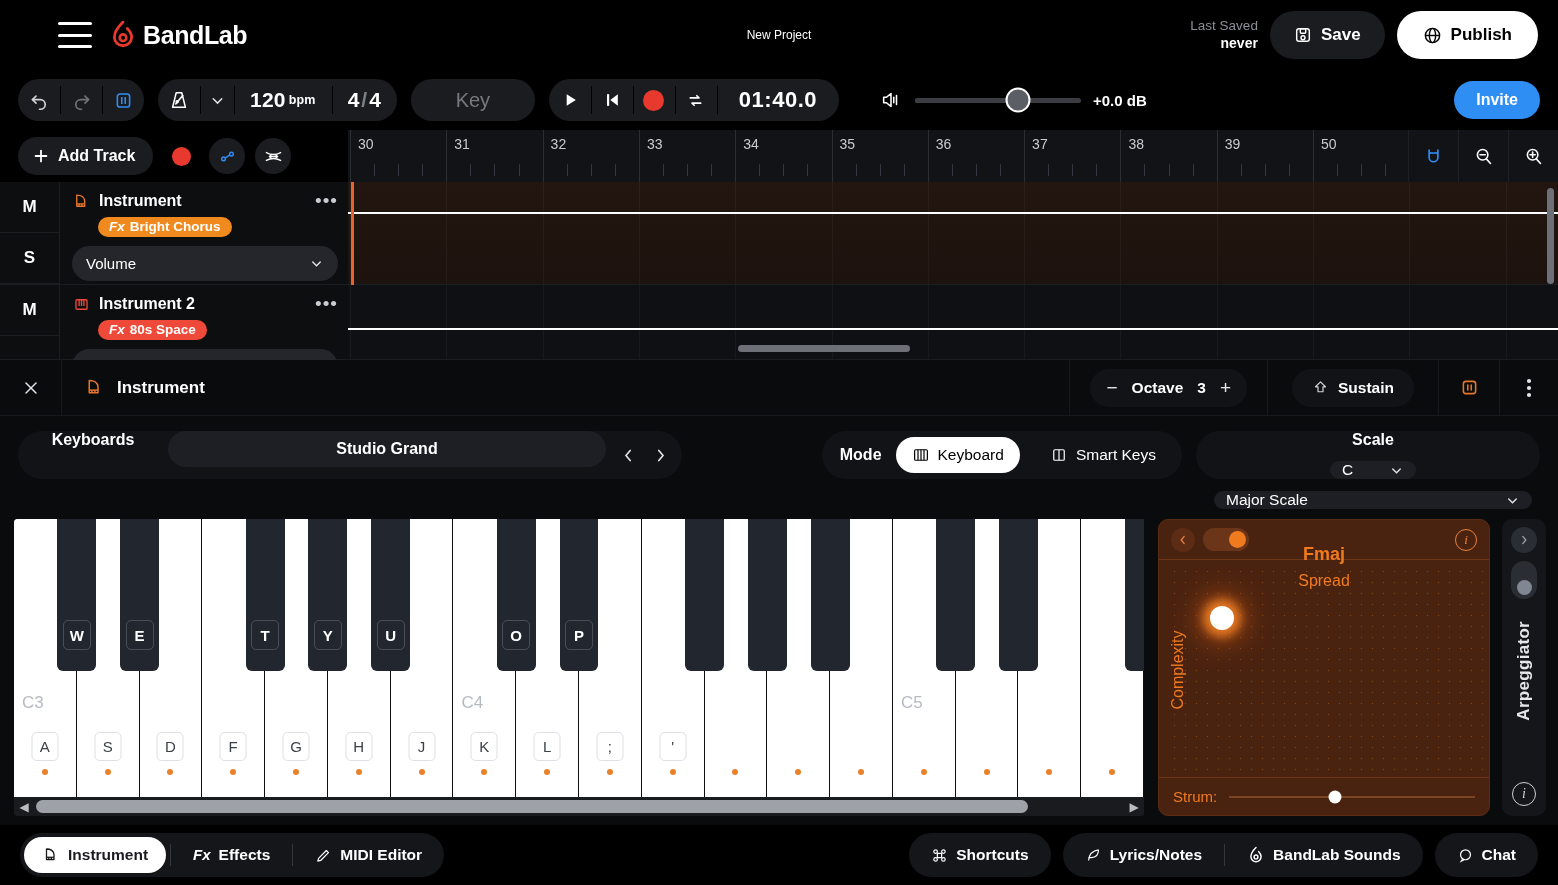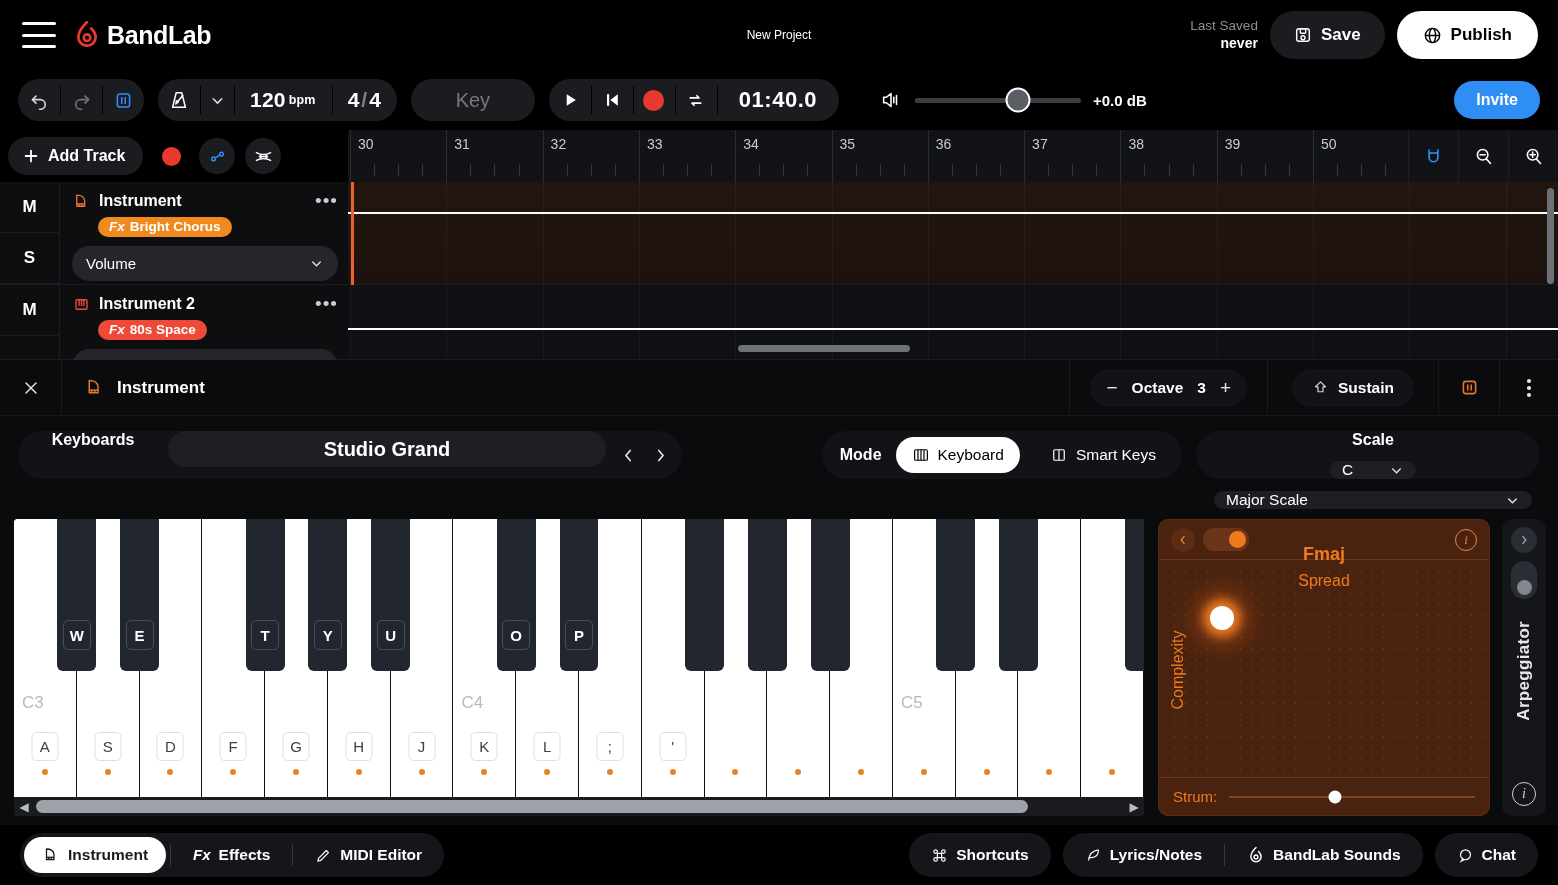--- a/index.html
+++ b/index.html
@@ -9,21 +9,21 @@
     background: #000;
     font-family: "Liberation Sans", sans-serif;
     color: #fff;
     overflow: hidden;
   }
   .app { position: relative; width: 1558px; height: 885px; background: #0a0a0b; }
 
   
   .topbar {
     position: absolute; left: 0; top: 0; width: 1558px; height: 70px;
-    background: #000; display: flex; align-items: center;
+    background: #000; display: flex; align-items: center; padding-left: 36px;
   }
   .hamburger { margin-left: 22px; width: 34px; height: 26px; display: flex;
     flex-direction: column; justify-content: space-between; cursor: pointer; }
   .hamburger i { display: block; height: 3px; background: #fff; border-radius: 2px; }
   .brand { display: flex; align-items: center; gap: 7px; margin-left: 18px; }
   .brand-mark { width: 26px; height: 28px; }
   .brand-name { font-size: 25px; font-weight: bold; letter-spacing: -0.4px; }
   .proj-title {
     position: absolute; left: 0; right: 0; text-align: center;
     font-size: 12px; font-weight: 400; pointer-events: none;
@@ -81,21 +81,21 @@
   .db { font-size: 15px; font-weight: bold; }
   .btn-invite {
     margin-left: auto; background: #2f8ef4; color: #fff; border: none; border-radius: 20px;
     height: 38px; padding: 0 22px; font-size: 16px; font-weight: bold; cursor: pointer;
   }
 
   
   .arrange { position: absolute; left: 0; top: 130px; width: 1558px; height: 230px; background: #0d0e10; }
   .track-head-bar {
     position: absolute; left: 0; top: 0; width: 348px; height: 52px; background: #000;
-    display: flex; align-items: center; padding-left: 8px; gap: 10px;
+    display: flex; align-items: center; padding-left: 18px; gap: 10px;
   }
   .addtrack {
     display: flex; align-items: center; gap: 8px; background: #1b1c1f; border: none;
     color: #fff; border-radius: 20px; height: 38px; padding: 0 18px 0 14px;
     font-size: 16px; font-weight: bold; cursor: pointer;
   }
   .mini-btn { width: 36px; height: 36px; border-radius: 50%; background: transparent; border: none;
     display: flex; align-items: center; justify-content: center; cursor: pointer; }
   .mini-btn.on { background: #1b1c1f; }
 
@@ -164,21 +164,21 @@
     cursor: pointer; color: #e3e5e9; }
 
   .ctl-row { height: 78px; display: flex; align-items: center; padding: 0 18px; }
   .picker {
     display: flex; background: #121317; border-radius: 24px;
     height: 48px; width: 664px; padding: 0 8px 0 0;
   }
   .picker-cat { width: 150px; text-align: center; font-size: 16px; font-weight: bold; }
   .picker-name {
     flex: 1; height: 36px; background: #1d1f24; border-radius: 18px;
-    display: flex; align-items: center; justify-content: center; font-size: 20px; font-weight: bold; cursor: pointer;
+    display: flex; align-items: center; justify-content: center; font-size: 16px; font-weight: bold; cursor: pointer;
   }
   .picker-arrows { display: flex; align-items: center; gap: 4px; padding-left: 8px; }
   .parr { width: 28px; height: 36px; display: flex; align-items: center; justify-content: center;
     font-size: 19px; color: #e3e5e9; cursor: pointer; }
 
   .mode-group { margin-left: auto; display: flex; align-items: center; background: #121317;
     border-radius: 24px; height: 48px; padding: 0 10px 0 18px; gap: 14px; }
   .mode-label { font-size: 16px; font-weight: bold; }
   .seg { display: flex; align-items: center; gap: 8px; height: 36px; padding: 0 16px;
     border-radius: 18px; font-size: 15.5px; cursor: pointer; color: #fff; }

